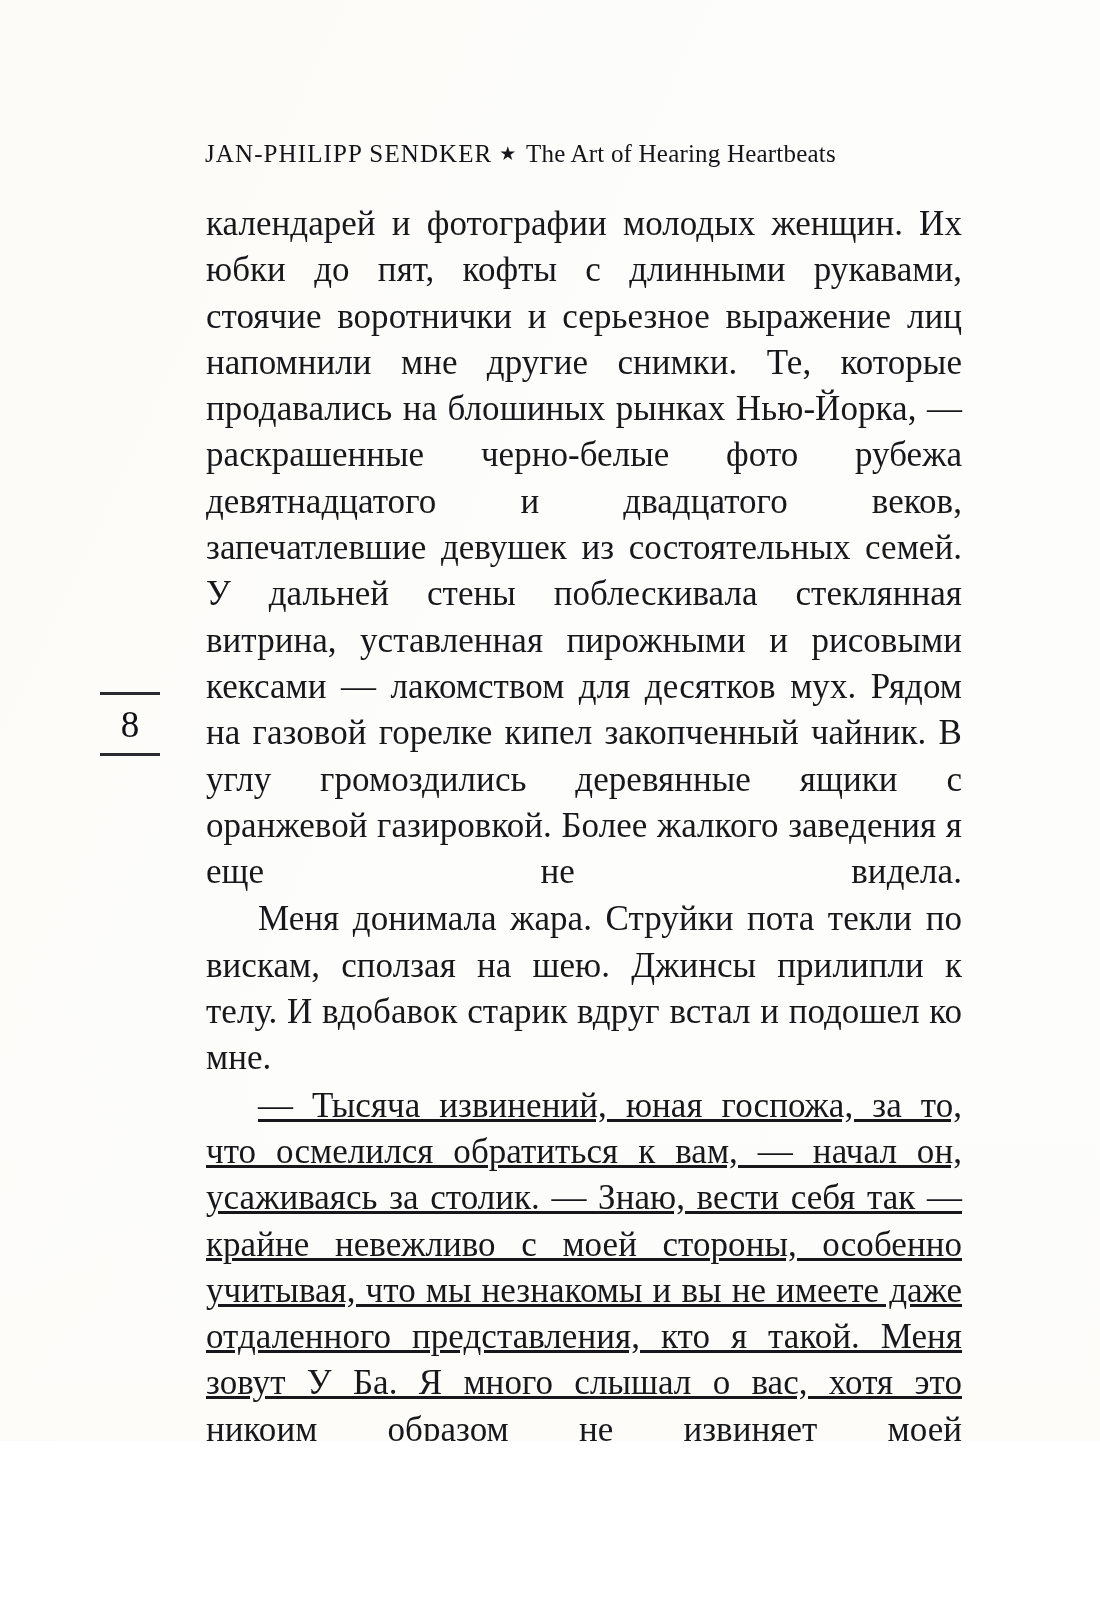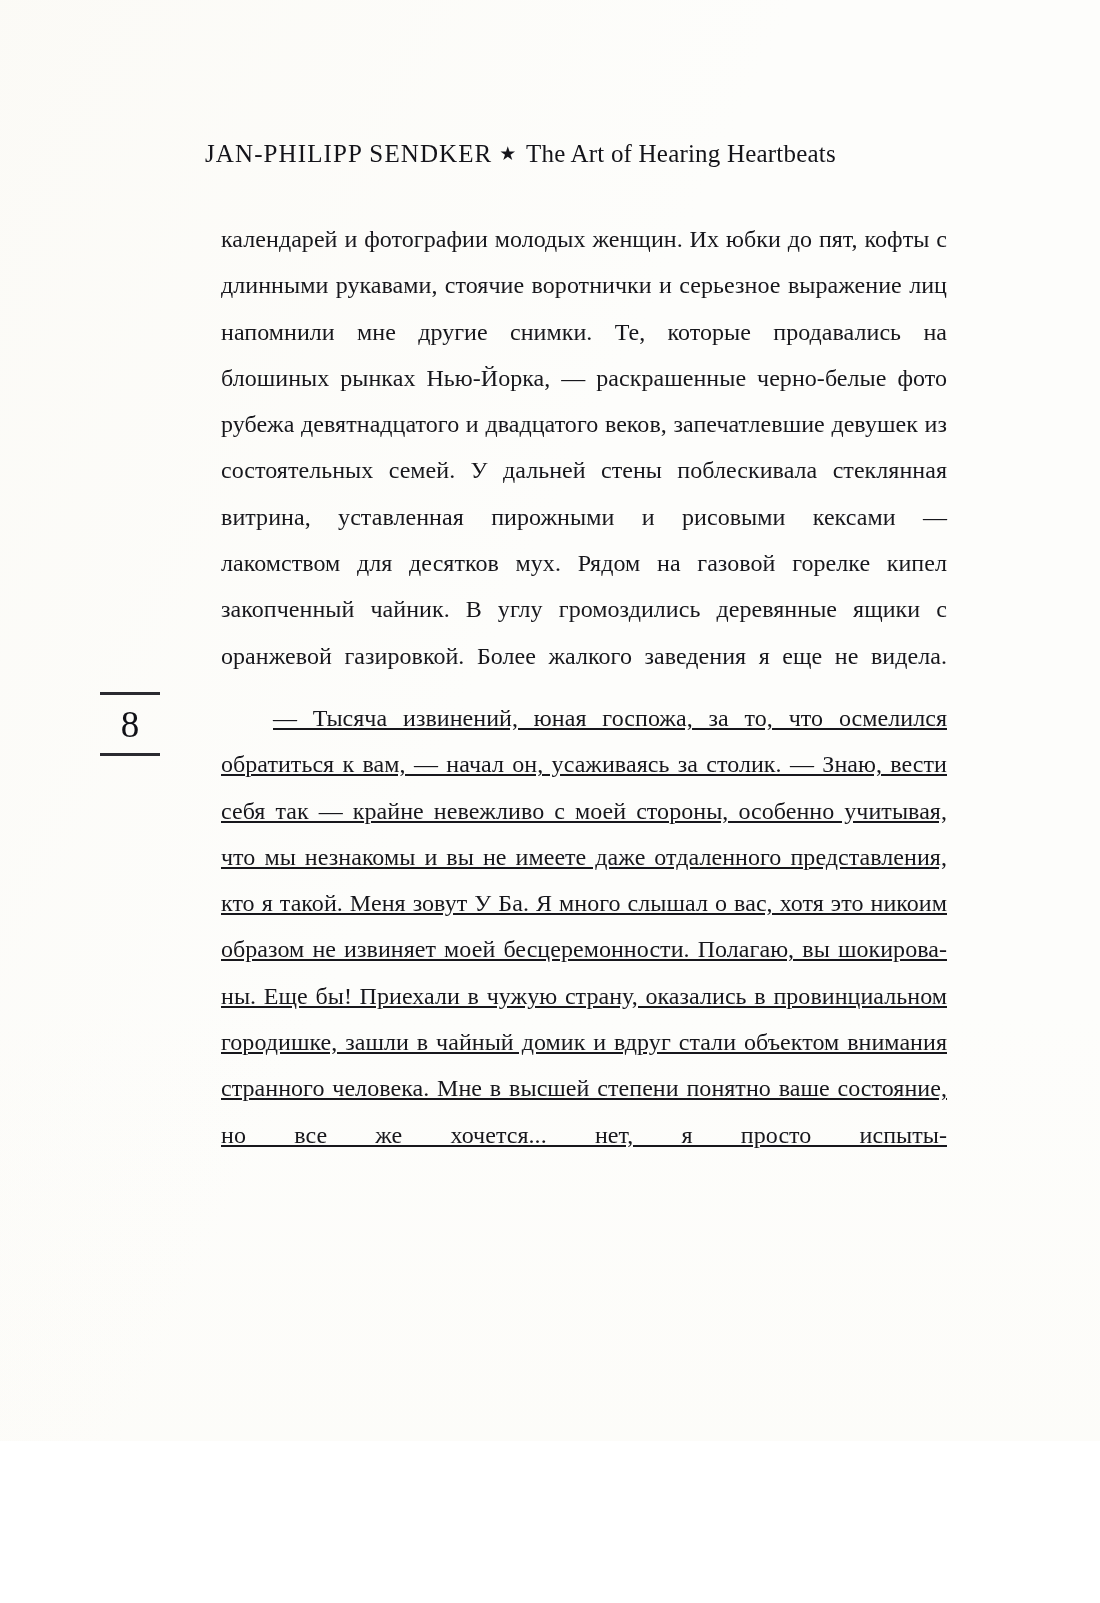--- a/index.html
+++ b/index.html
@@ -82,22 +82,22 @@
   }
 
   
   .text-block {
     position: absolute;
     left: 205px;
     top: 200px;
     width: 758px;
   }
   .para {
-    margin: 16px;
-    font-size: 24px;
+    margin: 1px;
+    font-size: 35px;
     line-height: 46.3px;
     text-align: justify;
     text-align-last: left;
     color: #17171c;
     letter-spacing: 0.05px;
     word-spacing: 0.5px;
   }
   .para.indent {
     text-indent: 52px;
   }
@@ -119,16 +119,17 @@
   </div>
 
   <div class="folio">
     <div class="folio-rule"></div>
     <div class="folio-number">8</div>
     <div class="folio-rule"></div>
   </div>
 
   <div class="text-block">
     <p class="para cont">календарей и фотографии молодых женщин. Их юбки до пят, кофты с длинными рукавами, стоячие воротнички и серьезное выражение лиц напомни­ли мне другие снимки. Те, которые продавались на блошиных рынках Нью-Йорка, — раскрашенные черно-белые фото рубежа девятнадцатого и двадца­того веков, запечатлевшие девушек из состоятель­ных семей. У дальней стены поблескивала стеклян­ная витрина, уставленная пирожными и рисовыми кексами — лакомством для десятков мух. Рядом на газовой горелке кипел закопченный чайник. В уг­лу громоздились деревянные ящики с оранжевой газировкой. Более жалкого заведения я еще не ви­дела.</p>
+    <p class="para indent cont">Меня донимала жара. Струйки пота текли по вискам, сползая на шею. Джинсы прилипли к телу. И вдобавок старик вдруг встал и подошел ко мне.</p>
     <p class="para indent last">— Тысяча извинений, юная госпожа, за то, что осмелился обратиться к вам, — начал он, усаживаясь за столик. — Знаю, вести себя так — крайне невеж­ливо с моей стороны, особенно учитывая, что мы незнакомы и вы не имеете даже отдаленного пред­ставления, кто я такой. Меня зовут У Ба. Я много слышал о вас, хотя это никоим образом не извиня­ет моей бесцеремонности. Полагаю, вы шокирова­ны. Еще бы! Приехали в чужую страну, оказались в провинциальном городишке, зашли в чайный до­мик и вдруг стали объектом внимания странного человека. Мне в высшей степени понятно ваше со­стояние, но все же хочется... нет, я просто испыты-</p>
   </div>
 
 </div>
 
 </body></html>

